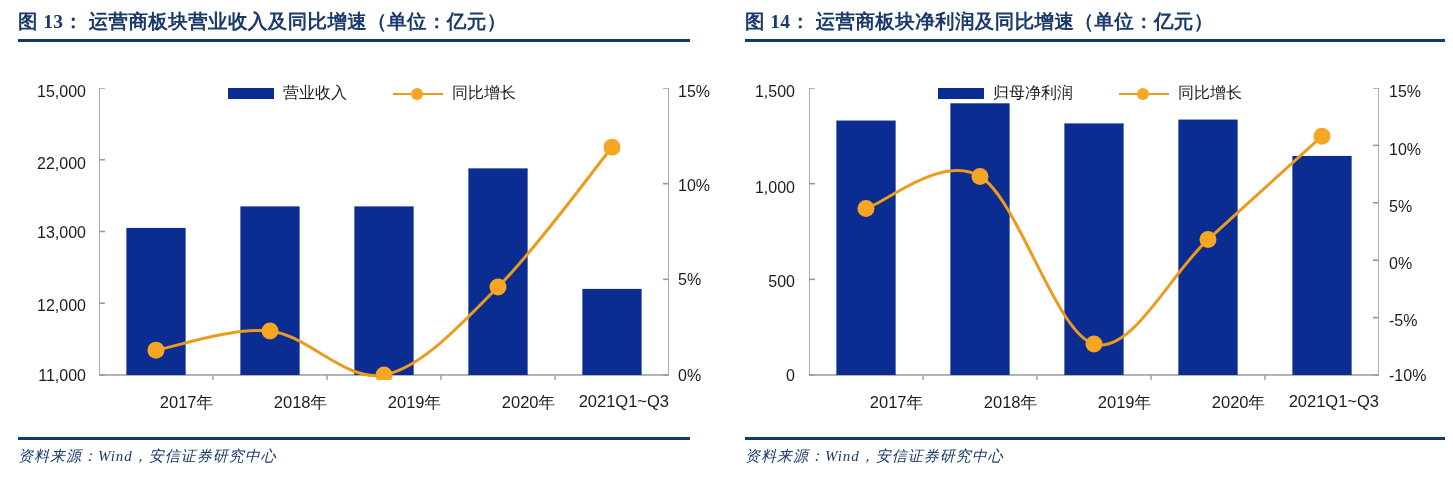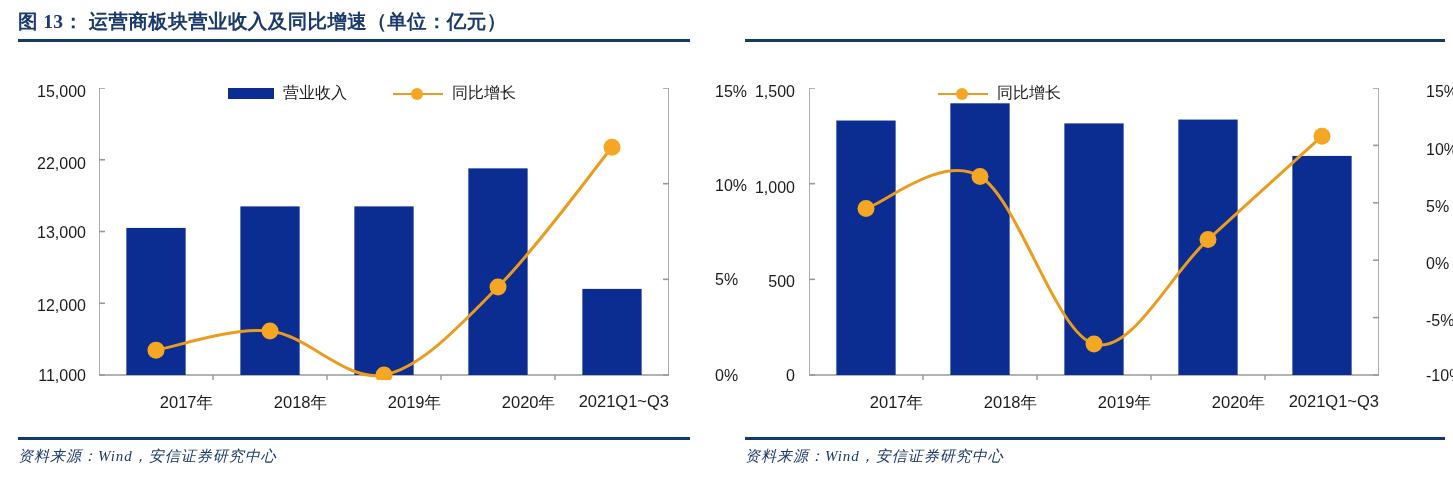--- a/index.html
+++ b/index.html
@@ -127,21 +127,21 @@
 
   
   .tick {
     position: absolute;
     font-size: 16px;
     color: #1c1c1c;
     white-space: nowrap;
     line-height: 1;
   }
   .tick-l { text-align: right; }
-  .tick-r { text-align: left; margin-left: 37px; }
+  .tick-r { text-align: left; }
 
   
   .xlabels {
     position: absolute;
     top: 392px;
     height: 24px;
     display: flex;
   }
   .xlabels-left  { left: 99px;  width: 570px; }
   .xlabel {
@@ -239,23 +239,28 @@
       <div class="xlabel">2019年</div>
       <div class="xlabel">2020年</div>
       <div class="xlabel">2021Q1~Q3</div>
     </div>
 
     <div class="foot-rule"></div>
     <div class="foot-src">资料来源：Wind，安信证券研究中心</div>
   </div>
 
   <div class="panel panel-right">
+    <div class="fig-title">图 14： 运营商板块净利润及同比增速（单位：亿元）</div>
     <div class="title-rule"></div>
 
     <div class="legend" style="left:211px;">
+      <div class="legend-item">
+        <span class="swatch-bar"></span>
+        <span>归母净利润</span>
+      </div>
       <div class="legend-item">
         <span class="swatch-line"></span>
         <span>同比增长</span>
       </div>
     </div>
 
     <div class="tick tick-l" style="left:0px; top:84px; width:68px;">1,500</div>
     <div class="tick tick-l" style="left:0px; top:180px; width:68px;">1,000</div>
     <div class="tick tick-l" style="left:0px; top:274px; width:68px;">500</div>
     <div class="tick tick-l" style="left:0px; top:368px; width:68px;">0</div>

